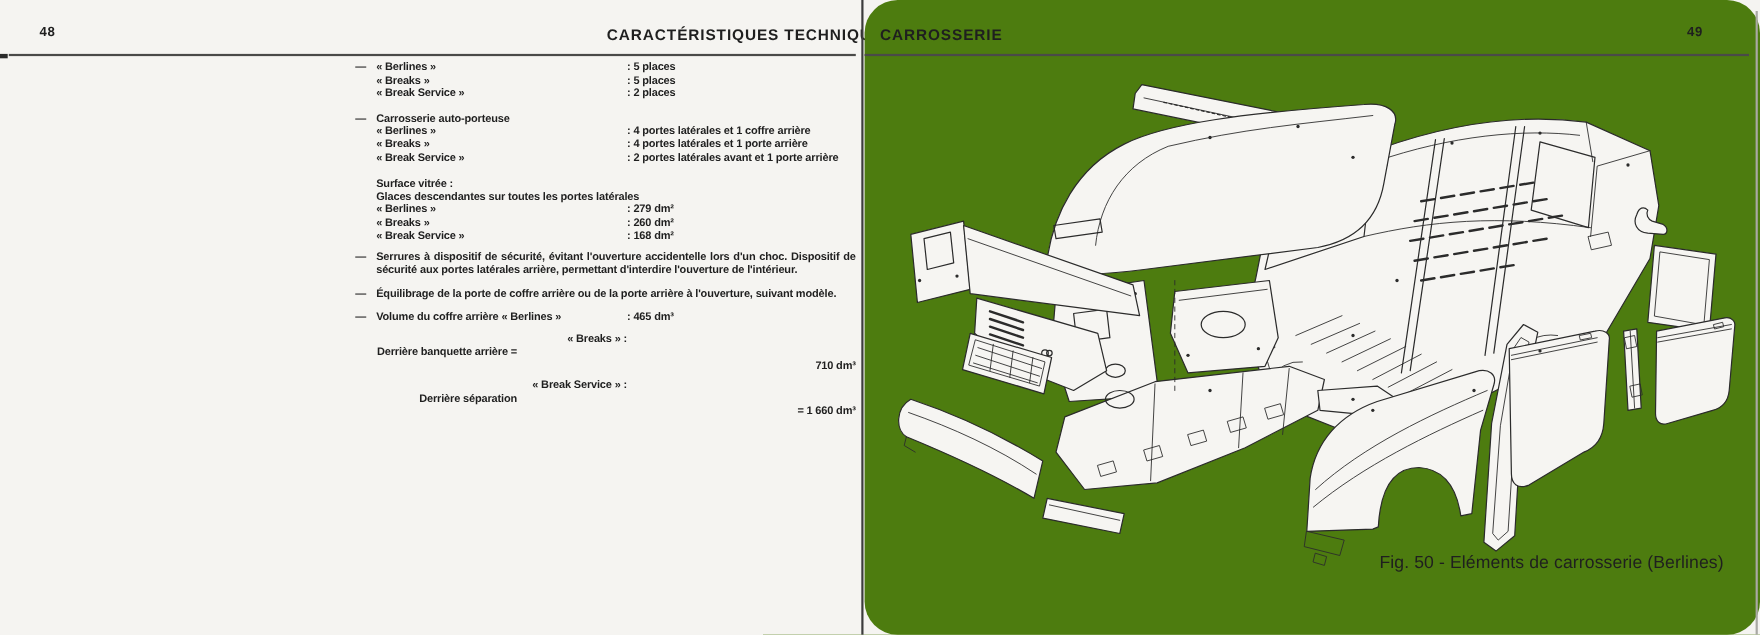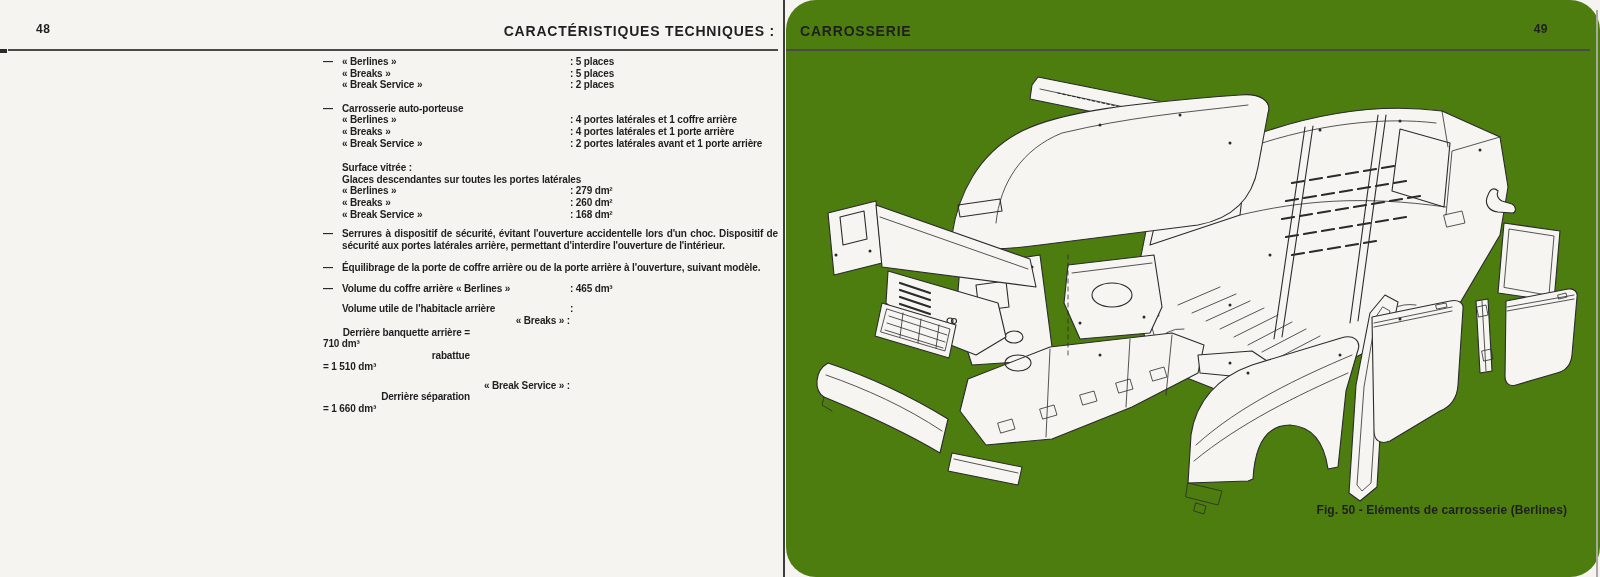--- a/index.html
+++ b/index.html
@@ -3,21 +3,21 @@
 <meta charset="utf-8">
 <style>
   html,body{margin:0;padding:0;}
   body{
     width:1600px;height:577px;position:relative;overflow:hidden;
     background:#f5f4f1;
     font-family:"Liberation Sans","DejaVu Sans",sans-serif;
     color:#1f1f1f;
   }
   .page{position:absolute;top:0;bottom:0;}
-  .page-left{left:0;width:783px;}
+  .page-left{left:0;width:783px;padding-left:48px;}
   .page-right{left:786px;width:814px;background:#4d7c0f;border-radius:30px;}
   .divider{position:absolute;left:783px;top:0;bottom:0;width:2px;background:#3c3c3c;}
   .page-edge-right{position:absolute;left:1596px;top:10px;bottom:0;width:2px;background:#a9a8a3;}
   .edge-mark{position:absolute;left:0;top:49px;width:7px;height:4px;background:#2a2a2a;}
 
   .pagenum{position:absolute;top:22px;font-size:12px;font-weight:700;letter-spacing:.5px;}
   .pn-left{left:36px;}
   .pn-right{right:52px;margin-left:20px;}
   .header{position:absolute;top:23px;font-size:14px;font-weight:700;letter-spacing:.8px;white-space:nowrap;}
   .hdr-left{right:8px;}
@@ -39,24 +39,24 @@
   .mb12{margin-bottom:12px;} .mb13{margin-bottom:13px;} .mb8{margin-bottom:8px;}
   .mb9{margin-bottom:9px;}
   .para{position:relative;padding-left:19px;line-height:12.2px;}
   .para .dash{position:absolute;left:0;top:0;}
   .just{text-align:justify;}
   .full{padding-left:19px;}
   
   .vrow{display:flex;flex-direction:column;}
   .vlbl{width:247px;flex:none;text-align:right;}
   .vdesc{width:140px;flex:none;margin-left:7px;text-align:right;}
-  .vval{flex:1;text-align:left;white-space:nowrap;}
+  .vval{flex:1;text-align:right;white-space:nowrap;}
   .gap-top{margin-top:7px;}
 
-  .caption{position:absolute;right:33px;top:503px;font-size:12px;font-weight:700;letter-spacing:.1px;text-align:right;}
+  .caption{position:absolute;right:33px;top:503px;font-size:16px;font-weight:400;letter-spacing:.1px;text-align:right;}
 
   .diagram{position:absolute;left:14px;top:55px;width:800px;height:522px;}
   .diagram path,.diagram ellipse,.diagram circle,.diagram line{
     stroke:#2b2b2b;stroke-width:1.1;fill:none;stroke-linejoin:round;stroke-linecap:round;
   }
   .diagram .fillp{fill:#f6f5f2;}
   .diagram .thin{stroke-width:.8;}
   .diagram .thick{stroke-width:2.2;}
   .diagram .dot{fill:#2b2b2b;stroke:none;}
 </style>
@@ -141,34 +141,24 @@
       <span>Équilibrage de la porte de coffre arrière ou de la porte arrière à l'ouverture, suivant modèle.</span>
     </div>
 
     <div class="row mb9">
       <span class="dash">—</span>
       <span class="lbl">Volume du coffre arrière « Berlines »</span>
       <span class="val">: 465 dm³</span>
     </div>
 
     <div class="blk">
-      <div class="row">
-        <span class="dash"></span>
-        <span class="lbl">Volume utile de l'habitacle arrière</span>
-        <span class="val">:</span>
-      </div>
       <div class="vrow">
         <span class="vlbl">« Breaks » :</span>
         <span class="vdesc">Derrière banquette arrière =</span>
         <span class="vval">710 dm³</span>
-      </div>
-      <div class="vrow">
-        <span class="vlbl"></span>
-        <span class="vdesc">rabattue</span>
-        <span class="vval">= 1 510 dm³</span>
       </div>
       <div class="vrow gap-top">
         <span class="vlbl">« Break Service » :</span>
         <span class="vdesc">Derrière séparation</span>
         <span class="vval">= 1 660 dm³</span>
       </div>
     </div>
 
   </div>
 </div>

